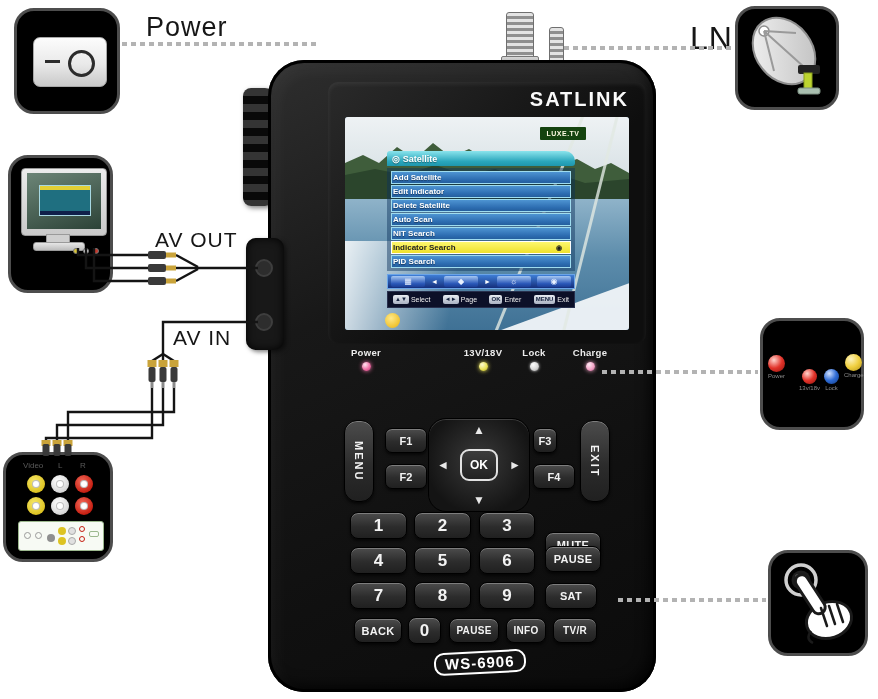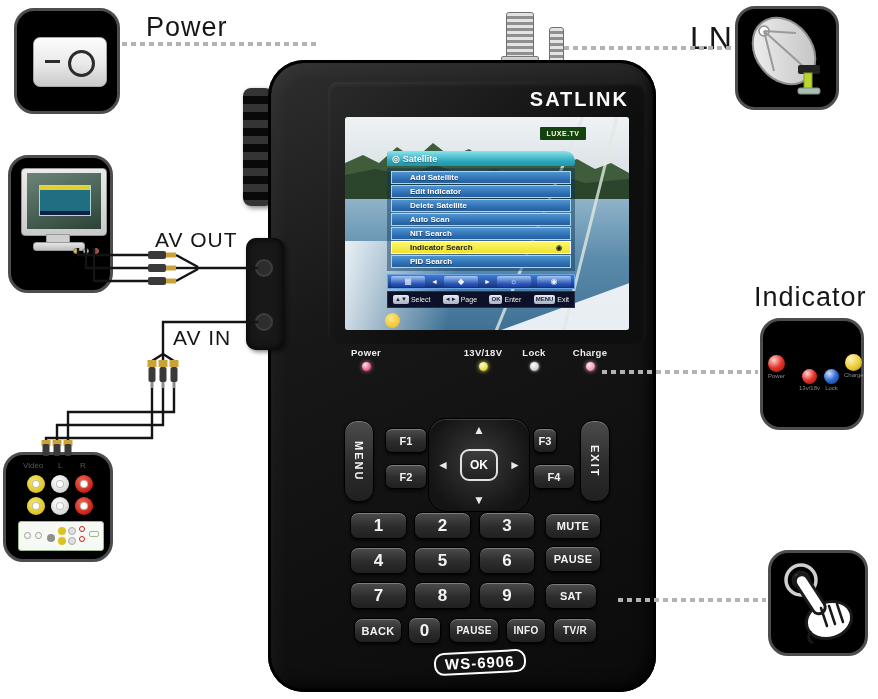--- a/index.html
+++ b/index.html
@@ -46,21 +46,21 @@
         font-size:7px;font-weight:bold;display:flex;align-items:center;justify-content:center;letter-spacing:.5px;border-radius:1px}
 
   
   .menu{position:absolute;left:42px;top:34px;width:188px}
   .menu-header{height:15px;background:linear-gradient(180deg,#8ae4ec,#2aa6bc 70%,#1f96ad);border-radius:3px 10px 3px 0;
                color:#fff;font-size:9px;font-weight:bold;display:flex;align-items:center;gap:3px;padding-left:5px;
                text-shadow:0 1px 1px rgba(0,0,0,.4)}
   .menu-body{margin-top:2px;background:rgba(12,48,92,.45);padding:2px 3px}
   .menu-item{height:11px;margin:1px 1px;background:linear-gradient(180deg,#4e94d2,#2c6cb0 70%,#255f9e);
              border:1px solid #9fdcef;color:#fff;font-size:8px;font-weight:bold;display:flex;align-items:center;
-             padding:0 6px 0 18px;text-shadow:0 1px 1px rgba(0,0,0,.45)}
+             padding:0 6px 0 1px;text-shadow:0 1px 1px rgba(0,0,0,.45)}
   .menu-item.selected{background:linear-gradient(180deg,#fdf76e,#efe12c);color:#1c1c1c;border-color:#fff;
              text-shadow:none;justify-content:space-between;padding-right:8px}
   .tabbar{height:15px;margin-top:3px;background:linear-gradient(180deg,#3f7ed6,#142e7c);border:1px solid #6aa4e8;
           display:flex;align-items:center;justify-content:space-around;box-sizing:border-box}
   .tabseg{width:34px;height:11px;border-radius:2px;background:linear-gradient(180deg,#a6c8f2,#2a57b8 70%,#1c3f96);
           color:#eaf2ff;font-size:8px;line-height:11px;text-align:center}
   .tab-arrow{color:#fff;font-size:7px}
   .hintbar{height:17px;margin-top:2px;background:#0c1028;border:1px solid #28304e;display:flex;align-items:center;
            justify-content:space-between;padding:0 5px;box-sizing:border-box}
   .hint{display:flex;align-items:center;gap:2px}
@@ -277,21 +277,21 @@
 
     <div class="key num" style="left:82px;top:452px;width:57px;height:27px">1</div>
     <div class="key num" style="left:146px;top:452px;width:57px;height:27px">2</div>
     <div class="key num" style="left:211px;top:452px;width:56px;height:27px">3</div>
     <div class="key num" style="left:82px;top:487px;width:57px;height:27px">4</div>
     <div class="key num" style="left:146px;top:487px;width:57px;height:27px">5</div>
     <div class="key num" style="left:211px;top:487px;width:56px;height:27px">6</div>
     <div class="key num" style="left:82px;top:522px;width:57px;height:27px">7</div>
     <div class="key num" style="left:146px;top:522px;width:57px;height:27px">8</div>
     <div class="key num" style="left:211px;top:522px;width:56px;height:27px">9</div>
-    <div class="key word" style="left:277px;top:453px;width:56px;height:26px">MUTE</div>
+    <div class="key word" style="left:277px;top:472px;width:56px;height:26px">MUTE</div>
     <div class="key word" style="left:277px;top:486px;width:56px;height:26px">PAUSE</div>
     <div class="key word" style="left:277px;top:523px;width:52px;height:26px">SAT</div>
     <div class="key word" style="left:86px;top:558px;width:48px;height:25px">BACK</div>
     <div class="key num" style="left:140px;top:557px;width:33px;height:27px">0</div>
     <div class="key word" style="left:181px;top:558px;width:50px;height:25px;font-size:10px">PAUSE</div>
     <div class="key word" style="left:238px;top:558px;width:40px;height:25px;font-size:10px">INFO</div>
     <div class="key word" style="left:285px;top:558px;width:44px;height:25px;font-size:10px">TV/R</div>
 
     <div class="model">WS-6906</div>
   </div>
@@ -396,21 +396,20 @@
     <g>
       <rect x="41.5" y="292" width="9" height="6" fill="#c9a33a"></rect>
         <rect x="42.5" y="296" width="7" height="12" rx="2" fill="#3a3a3a"></rect>
       <rect x="52.5" y="292" width="9" height="6" fill="#c9a33a"></rect>
         <rect x="53.5" y="296" width="7" height="12" rx="2" fill="#3a3a3a"></rect>
       <rect x="63.5" y="292" width="9" height="6" fill="#c9a33a"></rect>
         <rect x="64.5" y="296" width="7" height="12" rx="2" fill="#3a3a3a"></rect>
     </g>
   </svg>
 
-  <div class="lbl" style="left:754px;top:282px;font-size:27px">Indicator</div>
   <div class="dots" style="left:602px;top:370px;width:156px"></div>
   <div class="cobox" style="left:760px;top:318px;width:104px;height:112px">
     <div class="cled" style="left:5px;top:34px">
       <span class="cdot cdot-red" style="width:17px;height:17px"></span>
       <span class="cled-lbl">Power</span>
     </div>
     <div class="cled" style="left:36px;top:48px">
       <span class="cdot cdot-red" style="width:15px;height:15px"></span>
       <span class="cled-lbl">13v/18v</span>
     </div>

